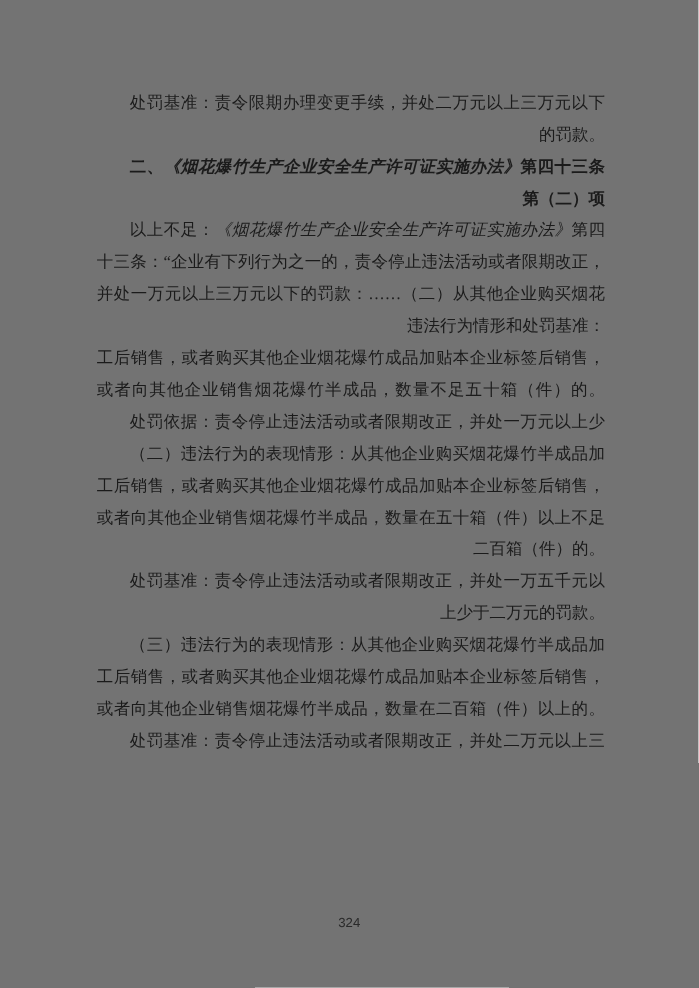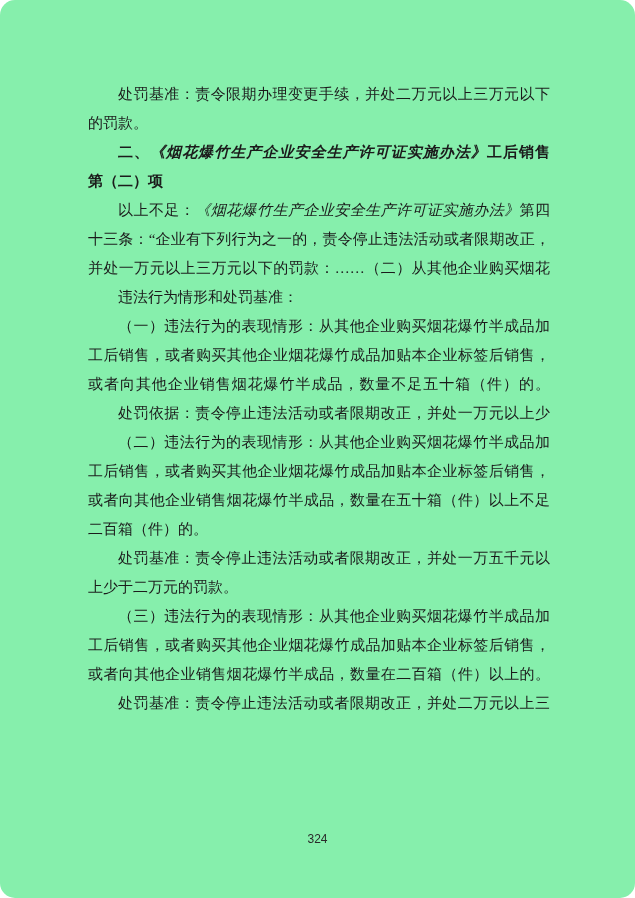--- a/index.html
+++ b/index.html
@@ -4,38 +4,37 @@
 <style>
   html, body {
     margin: 0;
     padding: 0;
     background: #ffffff;
   }
   .page {
     position: relative;
     width: 635px;
     height: 898px;
-    background: #86efac;
+    background: #737373;
     overflow: hidden;
     font-family: "Liberation Serif", "DejaVu Serif", serif;
     color: #1b1b1b;
-    border-radius: 15px;
   }
   .doc-body {
     position: absolute;
     left: 88px;
     top: 80px;
     width: 462px;
   }
   .line {
     height: 29px;
     line-height: 29px;
     font-size: 15px;
     white-space: nowrap;
-    text-align: left;
+    text-align: right;
   }
   .line.justify {
     white-space: normal;
     text-align: justify;
     text-align-last: justify;
   }
   .line.indent {
     text-indent: 30px;
   }
   .seg-n { font-style: normal; font-weight: normal; }
@@ -53,27 +52,26 @@
     color: #2a2a2a;
   }
 </style>
 </head>
 <body>
 
 <div class="page">
   <div class="doc-body">
       <div class="line indent justify"><span class="seg-n">处罚基准：责令限期办理变更手续，并处二万元以上三万元以下</span></div>
       <div class="line"><span class="seg-n">的罚款。</span></div>
-      <div class="line indent justify"><span class="seg-b">二、</span><span class="seg-bi">《烟花爆竹生产企业安全生产许可证实施办法》</span><span class="seg-b">工后销售</span></div>
+      <div class="line indent justify"><span class="seg-b">二、</span><span class="seg-bi">《烟花爆竹生产企业安全生产许可证实施办法》</span><span class="seg-b">第四十三条</span></div>
       <div class="line"><span class="seg-b">第（二）项</span></div>
       <div class="line indent justify"><span class="seg-n">以上不足：</span><span class="seg-i">《烟花爆竹生产企业安全生产许可证实施办法》</span><span class="seg-n">第四</span></div>
       <div class="line justify"><span class="seg-n">十三条：“企业有下列行为之一的，责令停止违法活动或者限期改正，</span></div>
       <div class="line justify"><span class="seg-n">并处一万元以上三万元以下的罚款：……（二）从其他企业购买烟花</span></div>
       <div class="line indent"><span class="seg-n">违法行为情形和处罚基准：</span></div>
-      <div class="line indent justify"><span class="seg-n">（一）违法行为的表现情形：从其他企业购买烟花爆竹半成品加</span></div>
       <div class="line justify"><span class="seg-n">工后销售，或者购买其他企业烟花爆竹成品加贴本企业标签后销售，</span></div>
       <div class="line justify"><span class="seg-n">或者向其他企业销售烟花爆竹半成品，数量不足五十箱（件）的。</span></div>
       <div class="line indent justify"><span class="seg-n">处罚依据：责令停止违法活动或者限期改正，并处一万元以上少</span></div>
       <div class="line indent justify"><span class="seg-n">（二）违法行为的表现情形：从其他企业购买烟花爆竹半成品加</span></div>
       <div class="line justify"><span class="seg-n">工后销售，或者购买其他企业烟花爆竹成品加贴本企业标签后销售，</span></div>
       <div class="line justify"><span class="seg-n">或者向其他企业销售烟花爆竹半成品，数量在五十箱（件）以上不足</span></div>
       <div class="line"><span class="seg-n">二百箱（件）的。</span></div>
       <div class="line indent justify"><span class="seg-n">处罚基准：责令停止违法活动或者限期改正，并处一万五千元以</span></div>
       <div class="line"><span class="seg-n">上少于二万元的罚款。</span></div>
       <div class="line indent justify"><span class="seg-n">（三）违法行为的表现情形：从其他企业购买烟花爆竹半成品加</span></div>

